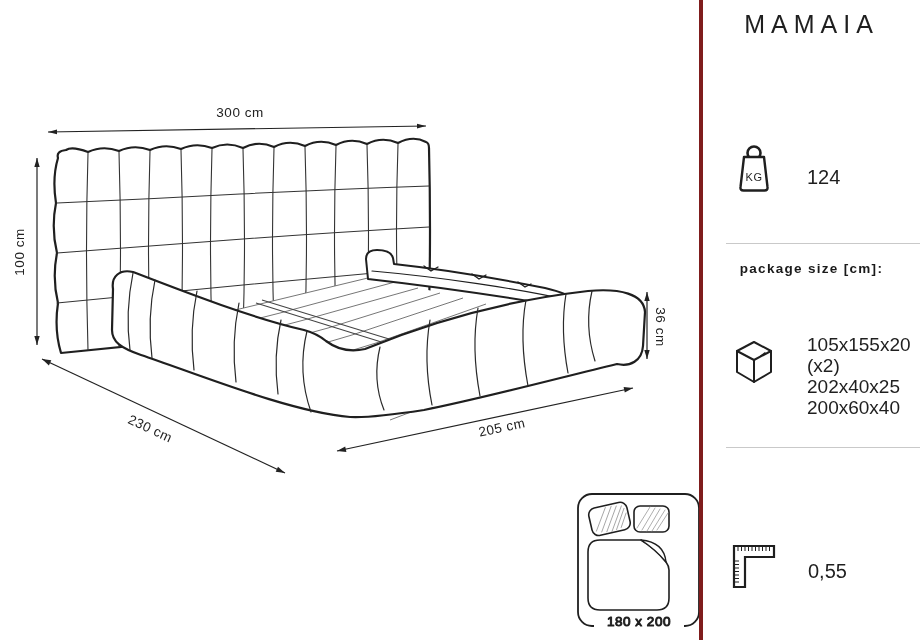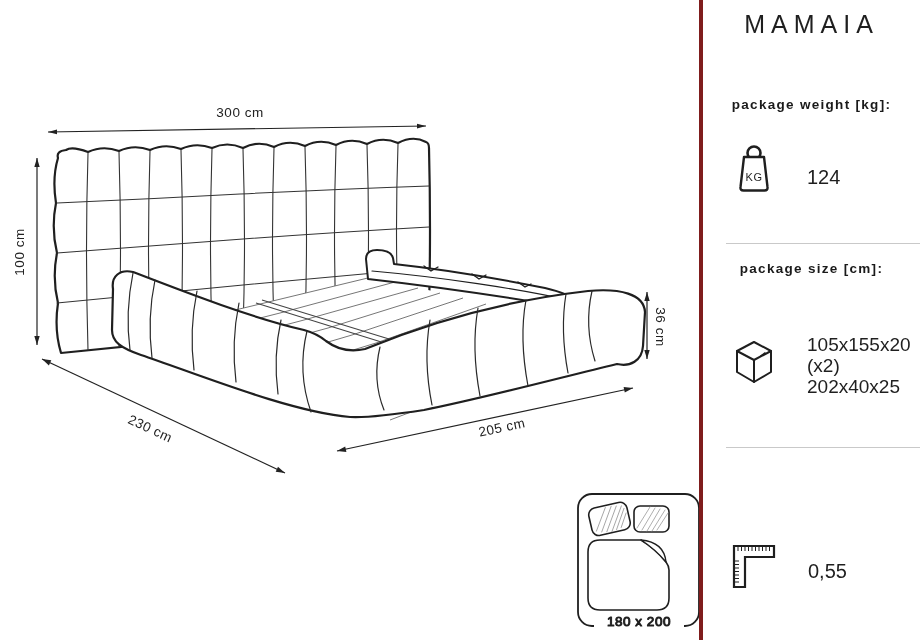--- a/index.html
+++ b/index.html
@@ -184,39 +184,39 @@
       </g>
       <rect x="594" y="614" width="90" height="18" fill="#ffffff" stroke="none"></rect>
       <text class="dim-label" x="639" y="626" text-anchor="middle">180 x 200</text>
     </g>
   </svg>
 
   <div class="panel">
 
     <div class="brand">MAMAIA</div>
 
-    <div class="sec-label lab-weight">package weight [kg]:</div>
     <svg class="icon icon-kg" width="34" height="50" viewBox="0 0 34 50" fill="none" stroke="#1f1f1f" stroke-linejoin="round">
       <circle cx="17" cy="9" r="6.5" stroke-width="2.6"></circle>
       <path d="M7,13 L27,13 L30.5,43 Q31,46.5 27.5,46.5 L6.5,46.5 Q3,46.5 3.5,43 Z" fill="#ffffff" stroke-width="2.4"></path>
       <text x="17" y="37" text-anchor="middle" font-size="11" letter-spacing="0.5" fill="#1f1f1f" stroke="none">KG</text>
     </svg>
     <div class="val val-weight">124</div>
 
     <div class="divider div1"></div>
 
     <div class="sec-label lab-size">package size [cm]:</div>
     <svg class="icon icon-box" width="40" height="47" viewBox="0 0 40 47" fill="#ffffff" stroke="#1f1f1f" stroke-width="2" stroke-linejoin="round" stroke-linecap="round">
       <path d="M20,3 L37,12 L37,33 L20,43 L3,33 L3,12 Z"></path>
       <path fill="none" d="M3,12 L20,21 L37,12 M20,21 L20,43"></path>
       <path fill="none" stroke-width="1.6" d="M27,17 L31,14"></path>
     </svg>
     <div class="size-values">
       <div>105x155x20 (x2)</div>
       <div>202x40x25</div>
+      <div>200x60x40</div>
     </div>
 
     <div class="divider div2"></div>
 
     <svg class="icon icon-ruler" width="44" height="48" viewBox="0 0 44 48" fill="#ffffff" stroke="#1f1f1f" stroke-linejoin="miter">
       <path d="M2,5 L42,5 L42,16 L13,16 L13,46 L2,46 Z" stroke-width="2.2"></path>
       <g stroke-width="1">
         <line x1="6" y1="5" x2="6" y2="10"></line>
           <line x1="9.5" y1="5" x2="9.5" y2="10"></line>
         <line x1="13" y1="5" x2="13" y2="10"></line>

